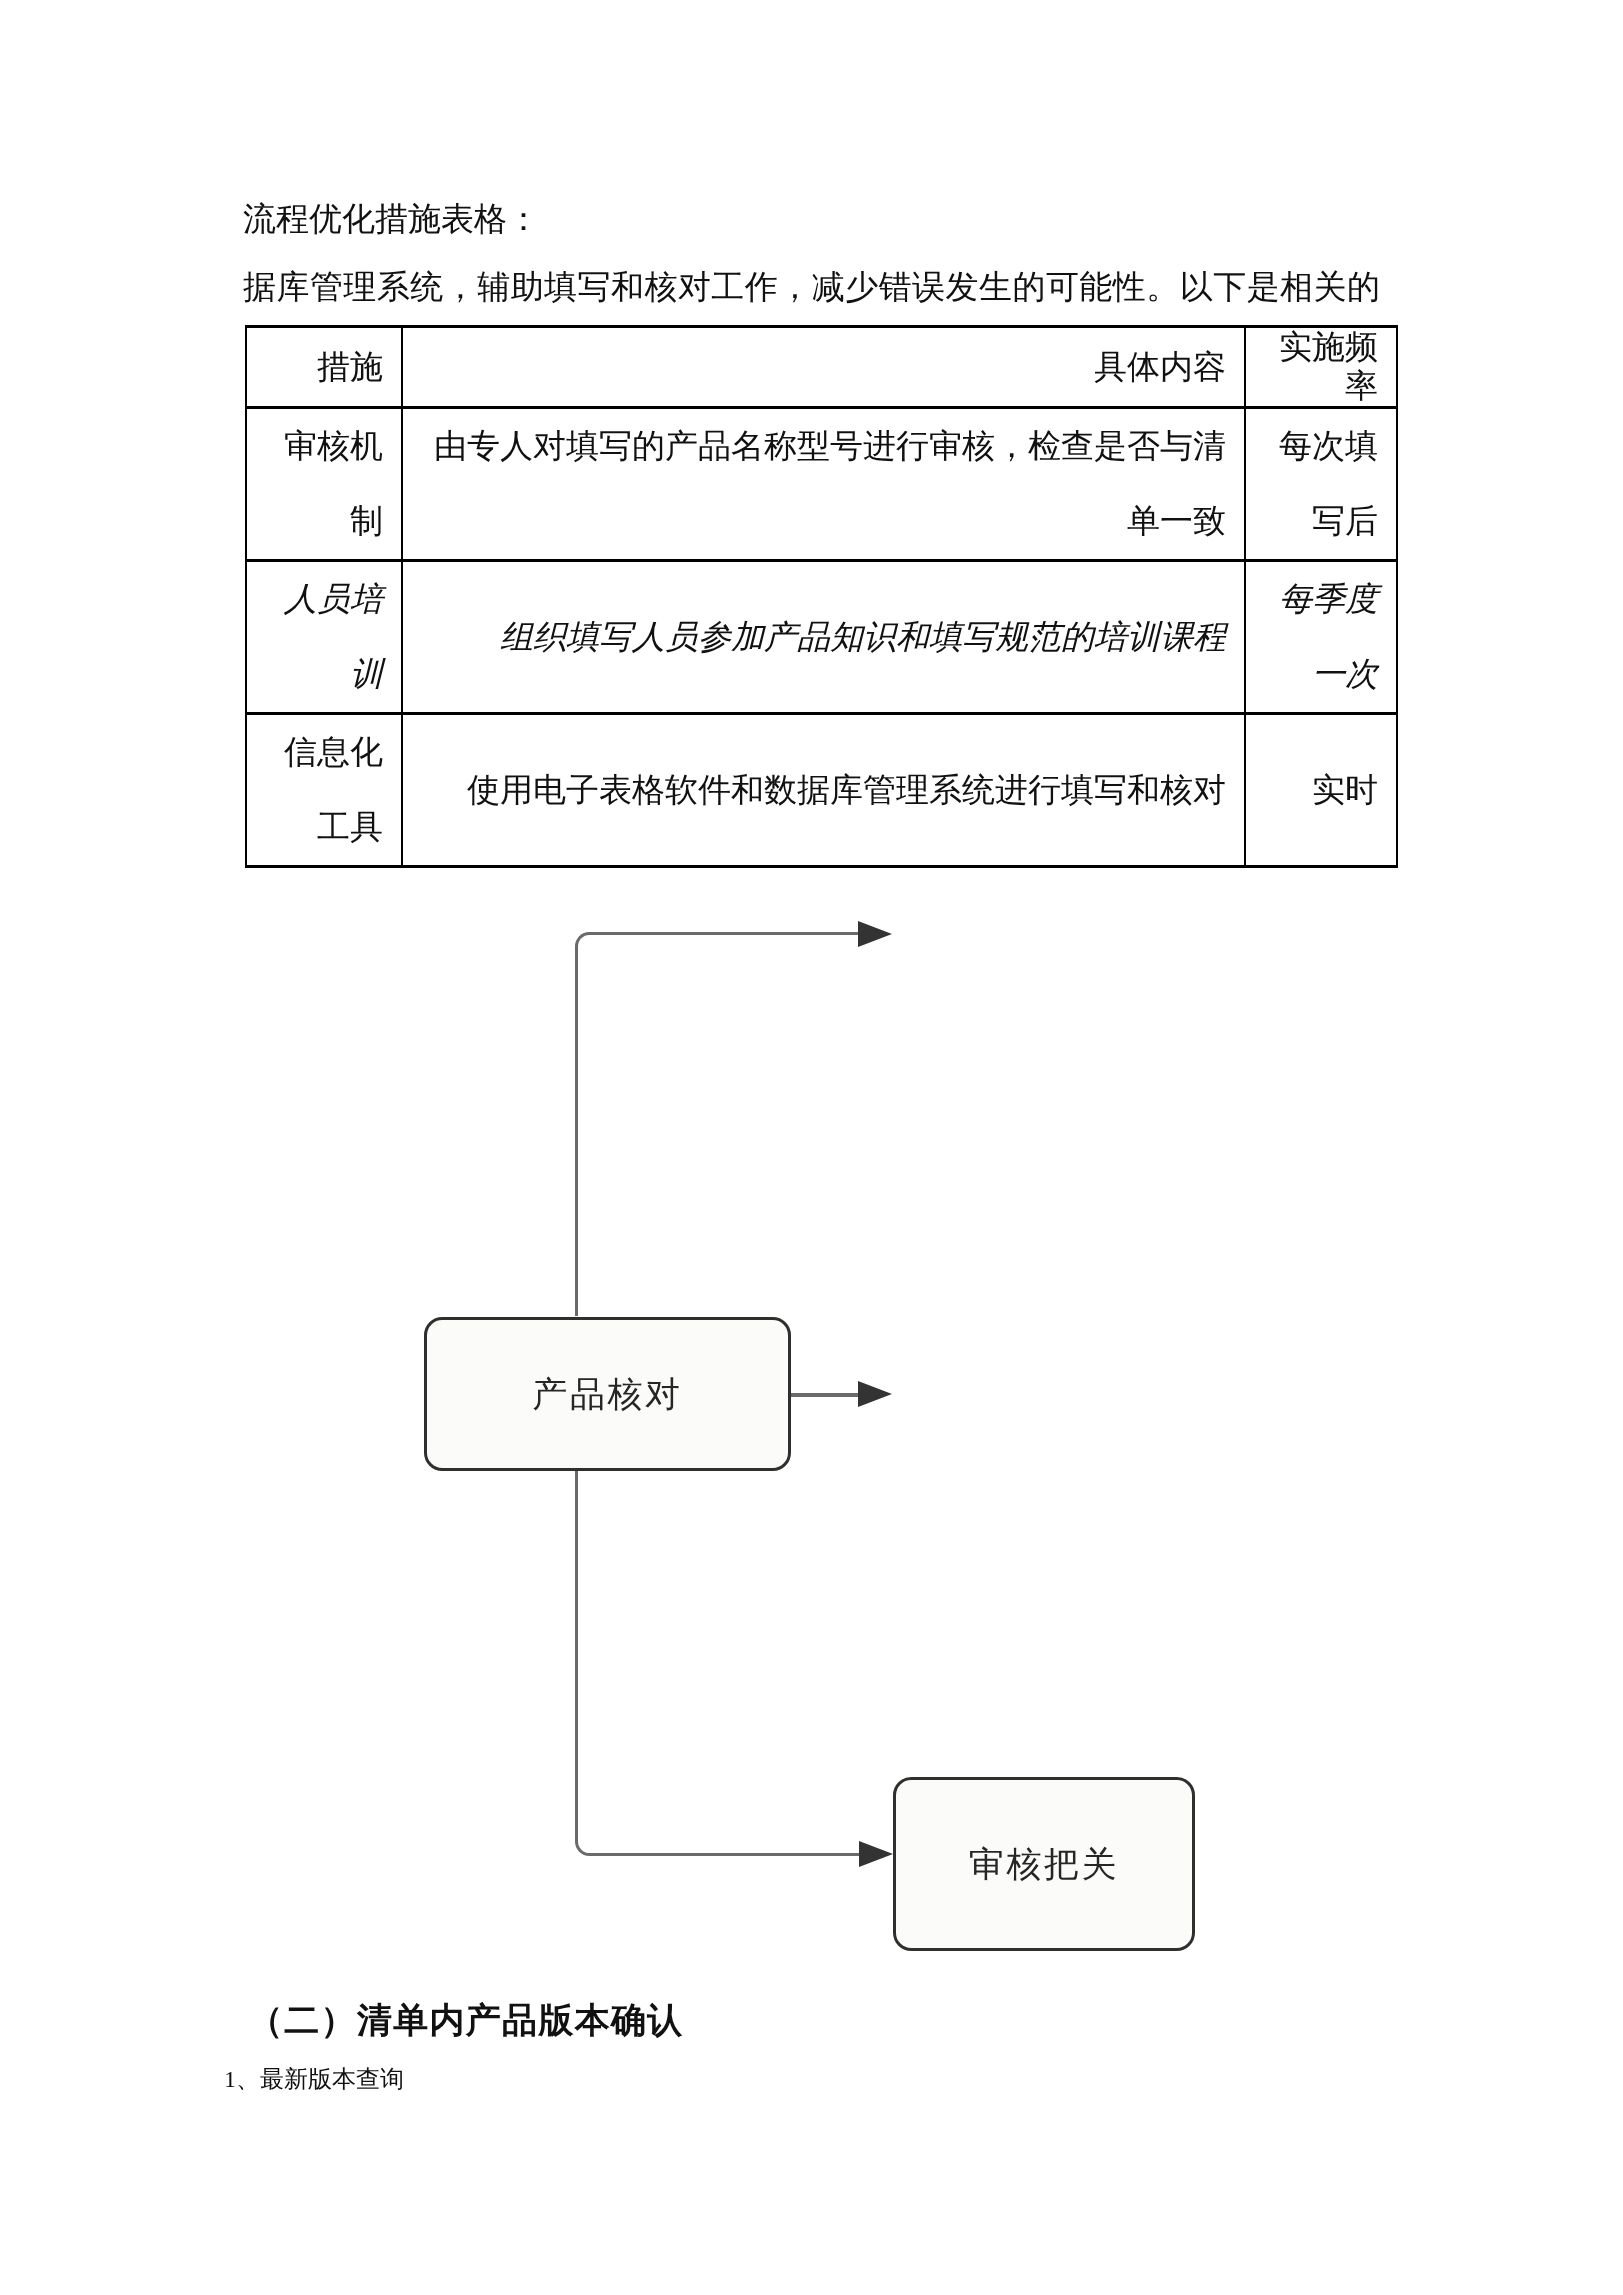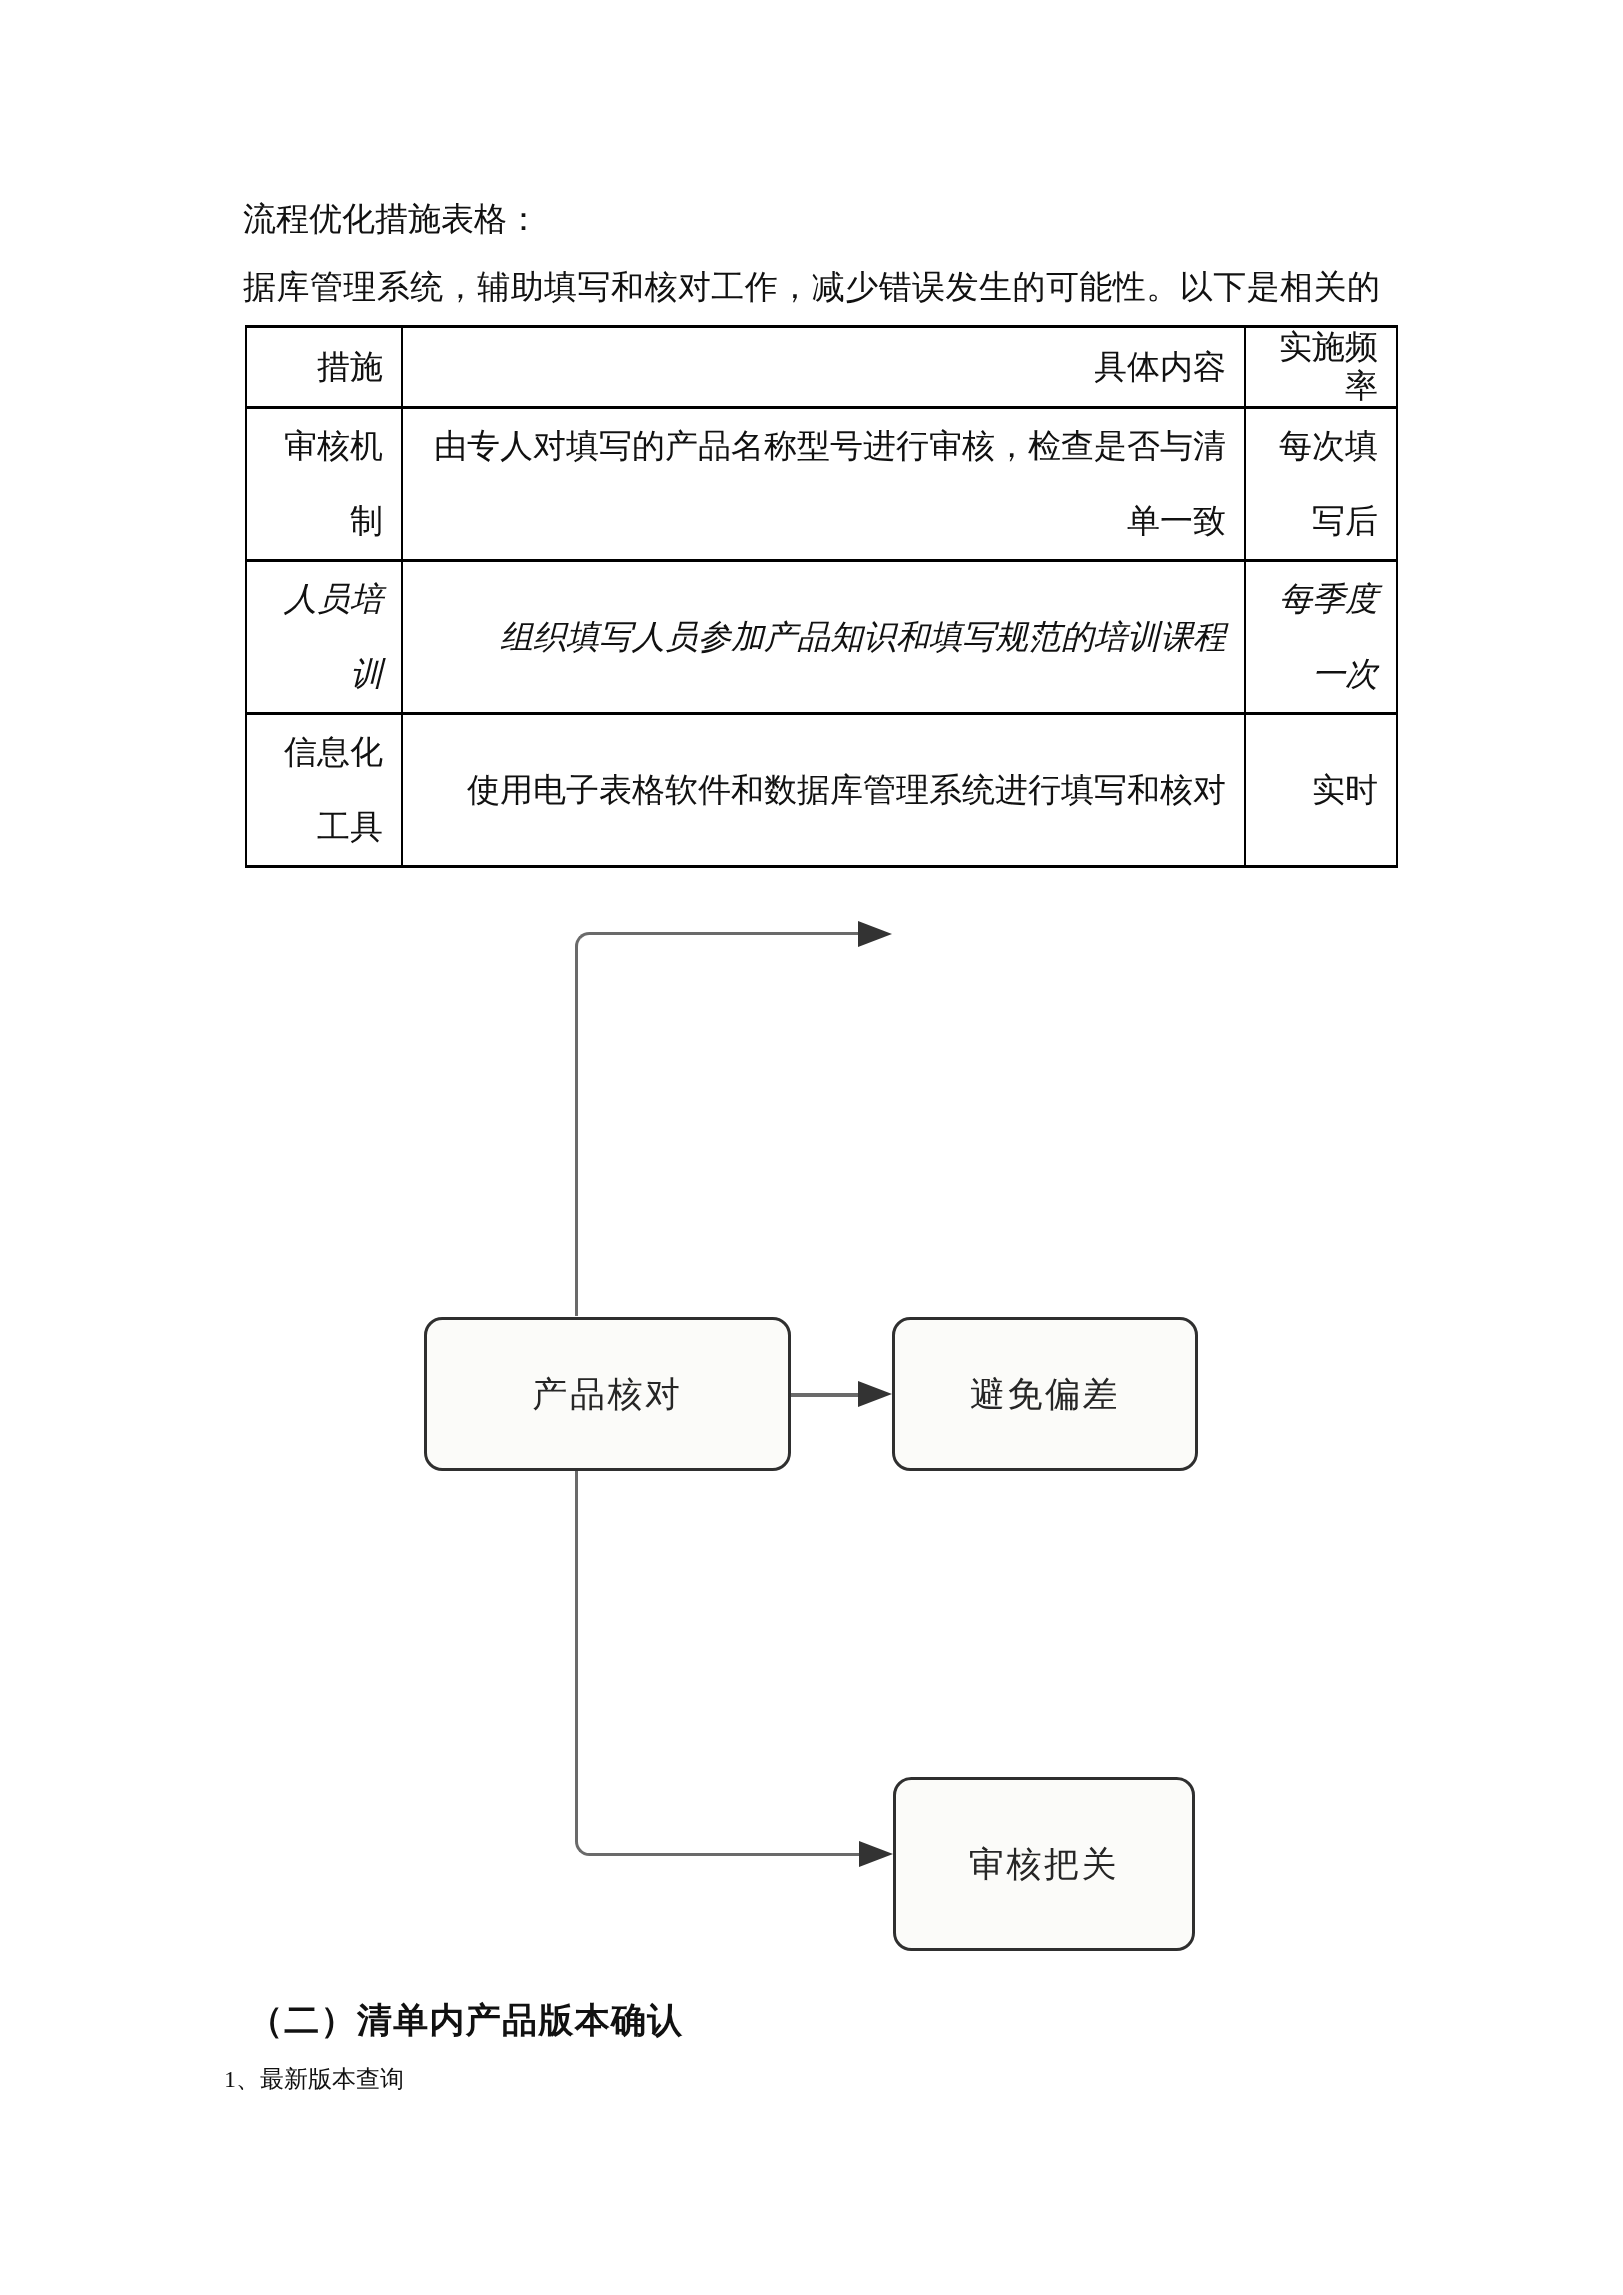--- a/index.html
+++ b/index.html
@@ -152,21 +152,20 @@
   <div class="diagram">
     <div class="elbow-up"></div>
     <div class="mid-line"></div>
     <div class="elbow-down"></div>
 
     <div class="arrow a1"></div>
     <div class="arrow a2"></div>
     <div class="arrow a3"></div>
 
     <div class="node chanpin">产品核对</div>
-    <div class="node bimian">避免偏差</div>
     <div class="node shenhe">审核把关</div>
   </div>
 
   <div class="section-heading">（二）清单内产品版本确认</div>
   <div class="numbered-item">1、最新版本查询</div>
 
 </div>
 
 
 </body></html>

